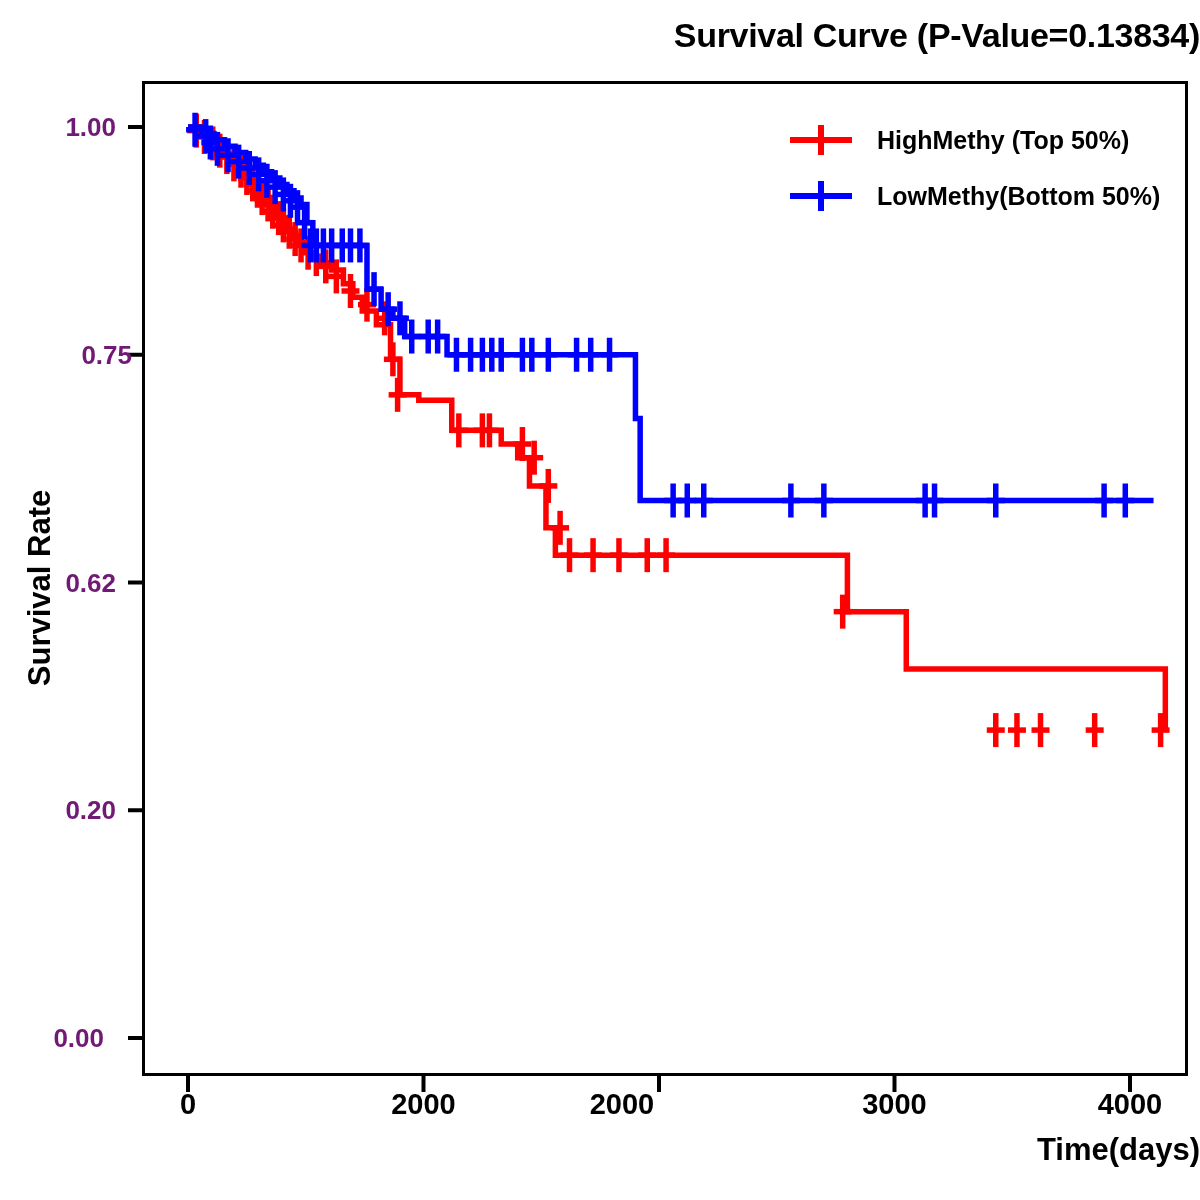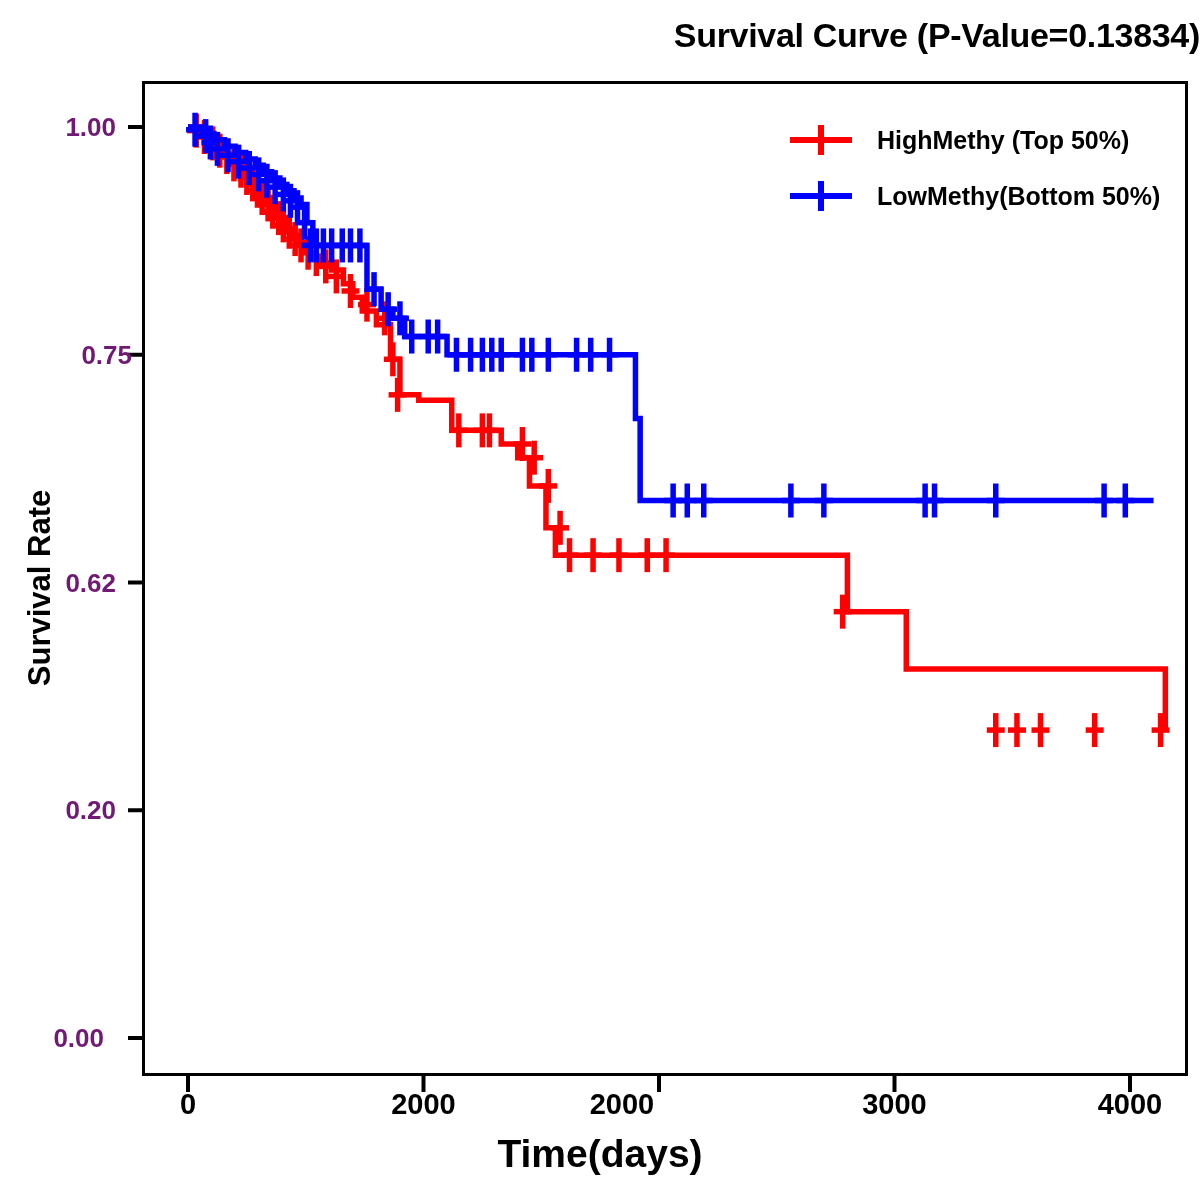--- a/index.html
+++ b/index.html
@@ -82,22 +82,22 @@
     color: #000000;
     transform: rotate(-90deg);
     transform-origin: center center;
     font-family: "Liberation Sans", sans-serif;
   }
   #x-axis-title {
     position: absolute;
     left: 0;
     top: 1132px;
     width: 1200px;
-    text-align: center;
-    font-size: 39px;
+    text-align: right;
+    font-size: 31px;
     font-weight: bold;
     color: #000000;
     font-family: "Liberation Sans", sans-serif;
   }
   #legend {
     position: absolute;
     left: 790px;
     top: 112px;
     width: 380px;
   }

